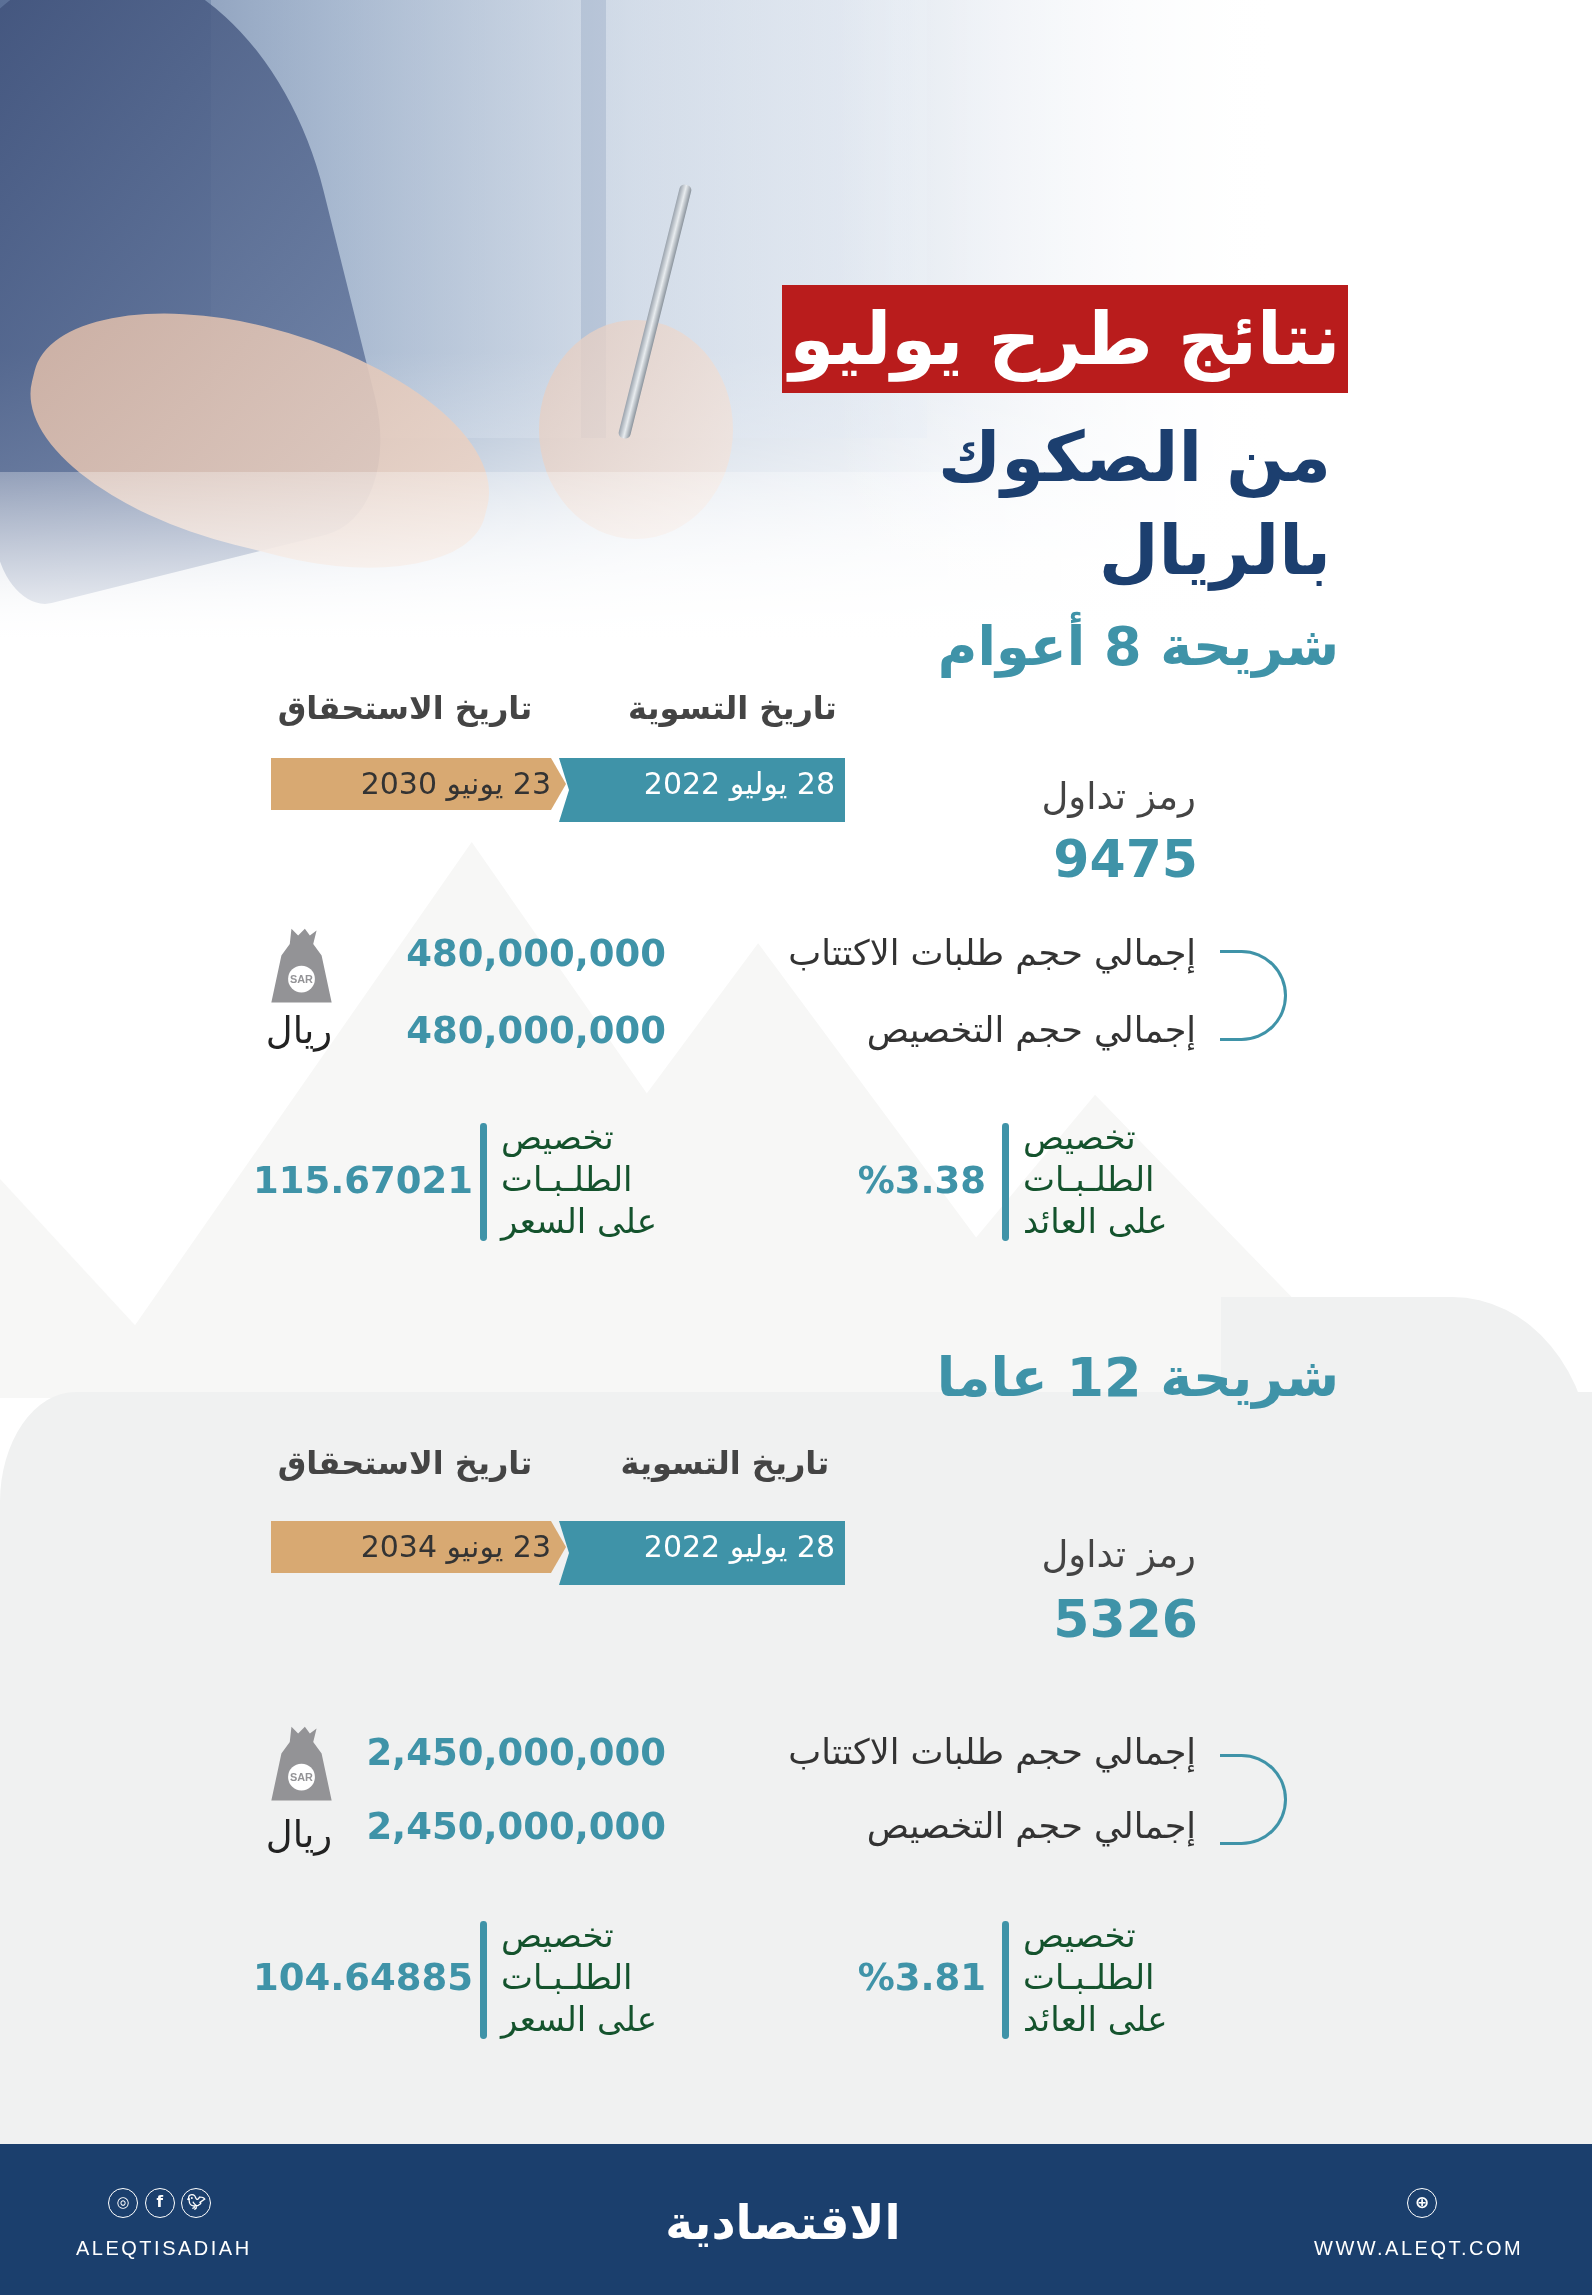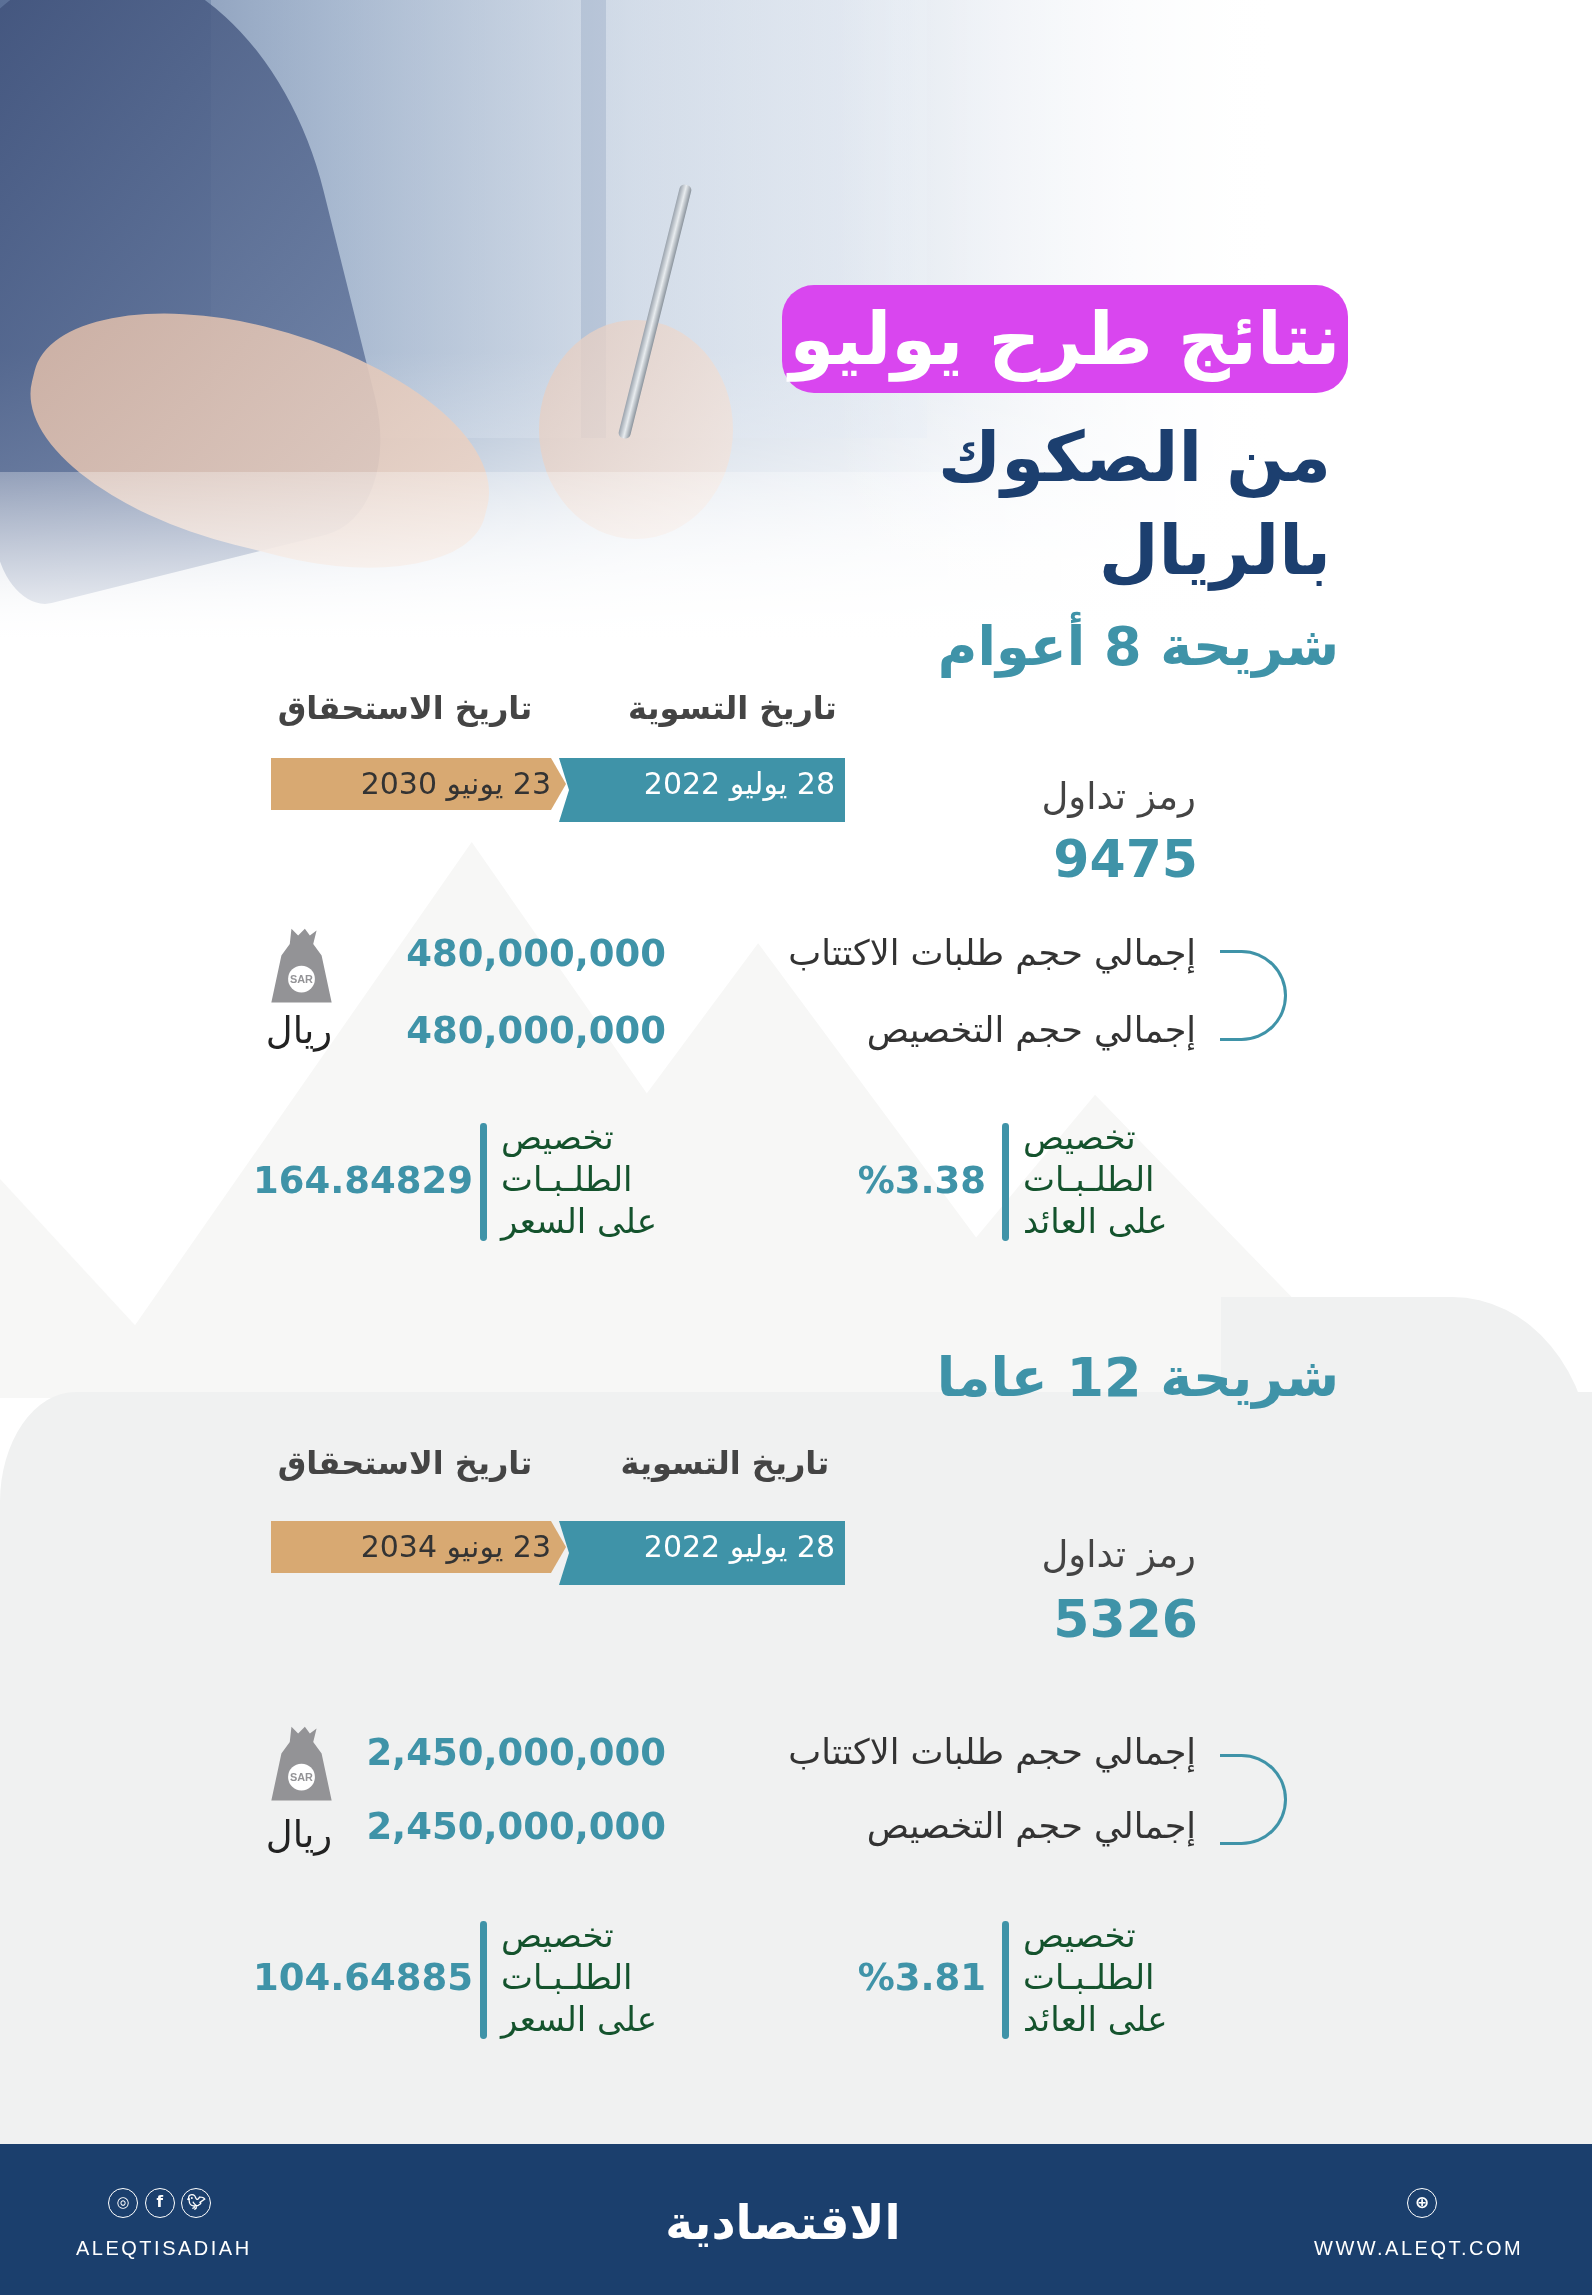--- a/index.html
+++ b/index.html
@@ -10,21 +10,21 @@
   .hero .window { position:absolute; top:0; left:211px; width:716px; height:438px;
     background: linear-gradient(90deg, rgba(200,212,228,0.3), rgba(230,236,244,0.6)); }
   .hero .pane { position:absolute; top:0; width:25px; height:438px; background:rgba(140,160,190,0.35); }
   .hero .suit { position:absolute; left:-67px; top:-34px; width:404px; height:607px; border-radius:50% 45% 20% 10%; background:linear-gradient(160deg,#3d4f78,#6b7fa5); opacity:0.85; transform:rotate(-14deg); }
   .hero .hand1 { position:absolute; left:25px; top:329px; width:472px; height:219px; border-radius:45% 55% 40% 50%; background:linear-gradient(120deg,#d8b7a6,#ecd7cb); transform:rotate(14deg); opacity:0.9; }
   .hero .hand2 { position:absolute; left:539px; top:320px; width:194px; height:219px; border-radius:50%; background:linear-gradient(120deg,#e3cbbf,#f3e7e1); opacity:0.8; }
   .hero .pen { position:absolute; left:649px; top:181px; width:11.8px; height:261px; background:linear-gradient(90deg,#9aa3ad,#e8ecef,#8a939c); transform:rotate(14deg); border-radius:5px; }
   .hero .paper { position:absolute; left:0; top:472px; width:1592px; height:185px; background:linear-gradient(180deg, rgba(255,255,255,0.3), #fff); }
   .hero .fadeR { position:absolute; right:0; top:0; width:758px; height:640px; background:linear-gradient(90deg, rgba(255,255,255,0), #ffffff 60%); }
 
-  .title-box { position:absolute; left:782px; top:285px; width:566px; height:108px; background:#d946ef; color:#fff; font-weight:bold; font-size:72px; direction:rtl; text-align:center; line-height:108px;border-radius:32px; }
+  .title-box { position:absolute; left:782px; top:285px; width:566px; height:108px; background:#b91c1c; color:#fff; font-weight:bold; font-size:72px; direction:rtl; text-align:center; line-height:108px; }
   .subtitle { position:absolute; left:758px; top:411px; width:573px; text-align:right; direction:rtl; color:#1c3f6f; font-weight:bold; font-size:69px; line-height:93px; }
   .panel2 { position:absolute; left:0; top:1392px; width:1592px; height:755px; background:#f0f1f1; border-top-left-radius:168px 0; }
   .panel2-right { position:absolute; left:1221px; top:1297px; width:371px; height:168px; background:#f0f1f1; border-top-right-radius:168px 202px; }
 
   .section-title { position:absolute; right:253px; direction:rtl; color:#3f93a8; font-weight:bold; font-size:54px; line-height:67px; }
   .col-head { position:absolute; direction:rtl; color:#444; font-weight:bold; font-size:32px; line-height:42px; text-align:center; }
   .date-teal { position:absolute; height:64px; background:#3f93a8; color:#fff; font-size:30px; line-height:52px; direction:rtl; text-align:right; padding-right:10px;
     clip-path: polygon(0 0, 100% 0, 100% 100%, 0 100%, 10px 50%); }
   .date-tan { position:absolute; height:52px; background:#d8a972; color:#333; font-size:30px; line-height:52px; direction:rtl; text-align:right; padding-right:15px;
     clip-path: polygon(0 0, calc(100% - 15px) 0, 100% 50%, calc(100% - 15px) 100%, 0 100%); }
@@ -102,21 +102,21 @@
   <div class="alloc-label" style="left:1023px;top:1116px;">تخصيص</div>
   <div class="alloc-label" style="left:1023px;top:1158px;">الطلـبـات</div>
   <div class="alloc-label" style="left:1023px;top:1200px;">على العائد</div>
   <div class="vbar" style="left:1002px;top:1123px;height:118px;"></div>
   <div class="alloc-value" style="left:809px;top:1157px;width:177px;">%3.38</div>
 
   <div class="alloc-label" style="left:501px;top:1116px;">تخصيص</div>
   <div class="alloc-label" style="left:501px;top:1158px;">الطلـبـات</div>
   <div class="alloc-label" style="left:501px;top:1200px;">على السعر</div>
   <div class="vbar" style="left:480px;top:1123px;height:118px;"></div>
-  <div class="alloc-value" style="left:253px;top:1157px;width:211px;">164.84829</div>
+  <div class="alloc-value" style="left:253px;top:1157px;width:211px;">115.67021</div>
 </div>
 
 <div>
   <div class="section-title" style="top:1344px;">شريحة 12 عاما</div>
 
   <div class="col-head" style="left:607px;top:1442px;width:236px;">تاريخ التسوية</div>
   <div class="col-head" style="left:270px;top:1442px;width:270px;">تاريخ الاستحقاق</div>
 
   <div class="date-teal" style="left:559px;top:1521px;width:286px;">28  يوليو 2022</div>
   <div class="date-tan" style="left:271px;top:1521px;width:295px;">23  يونيو  2034</div>

